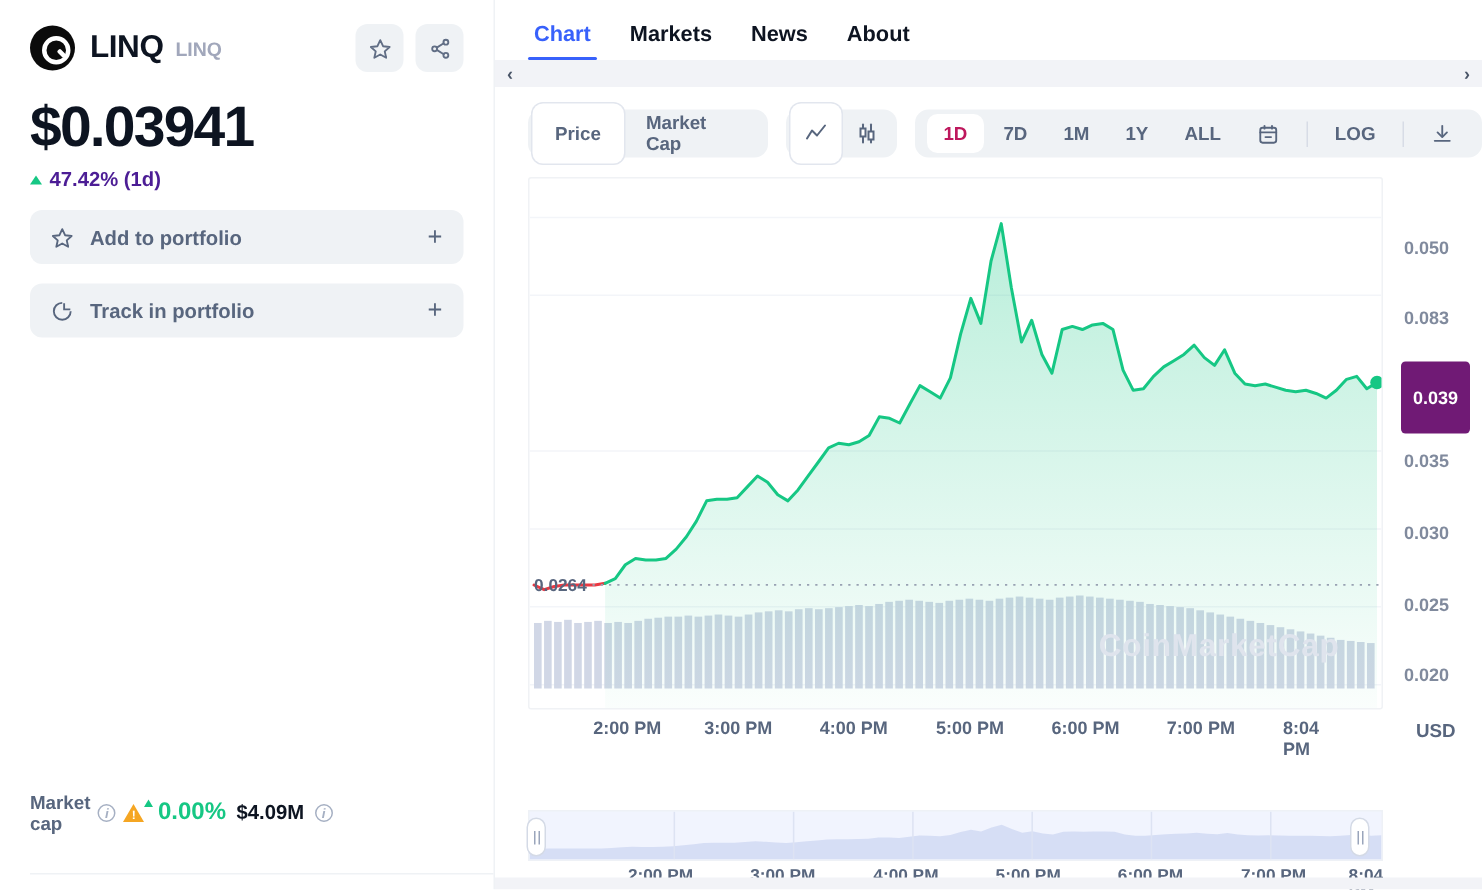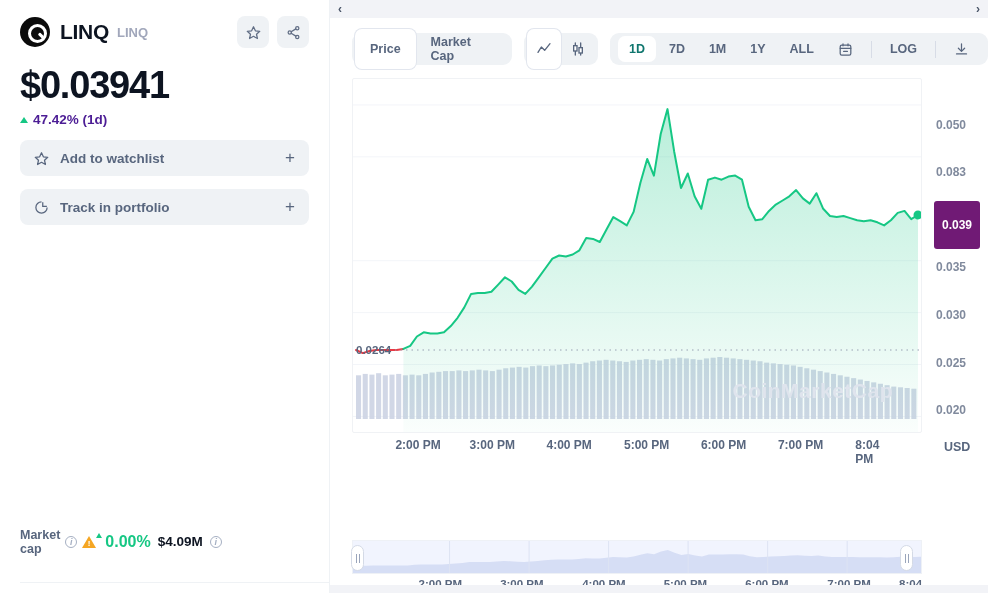--- a/index.html
+++ b/index.html
@@ -106,21 +106,21 @@
     padding: 0 15px; cursor: pointer;
   }
   .seg-item.active { background: #fff; color: #58667e; box-shadow: 0 0 0 1px #e2e6ee; }
   .seg-ico { width: 34px; padding: 0; }
   .seg-ico.active { background: #fff; box-shadow: 0 0 0 1px #e2e6ee; }
   .range { background: #eff2f5; border-radius: 9px; height: 32px; display: flex;
     align-items: center; padding: 3px 8px; gap: 2px; }
   .r-item { height: 26px; display: flex; align-items: center; justify-content: center;
     font-size: 12.5px; font-weight: 700; color: #58667e; border-radius: 7px;
     padding: 0 11px; cursor: pointer; }
-  .r-item.active { background: #fff; color: #0f766e; }
+  .r-item.active { background: #fff; color: #be185d; }
   .vsep { width: 1px; height: 17px; background: #d7dce6; margin: 0 5px; }
 
   
   .chart-wrap { position: relative; margin: 12px 0 0 22px; width: 620px; height: 400px; }
   .plot { position: absolute; left: 0; top: 0; width: 570px; height: 355px;
     border: 1px solid #f0f2f5; border-radius: 2px; background: #fff; }
   .yaxis { position: absolute; left: 578px; top: 0; width: 60px; height: 355px; }
   .ytick { position: absolute; left: 6px; font-size: 12px; font-weight: 600; color: #808a9d;
     transform: translateY(-50%); }
   .ybadge { position: absolute; left: 4px; background: #701a75; color: #fff;
@@ -180,21 +180,21 @@
     <div class="price">$0.03941</div>
     <div class="change">
       <span class="caret-up"></span>
       <span>47.42% (1d)</span>
     </div>
 
     <div class="pill-btn">
       <svg width="15" height="15" viewBox="0 0 24 24" fill="none" stroke="#58667e" stroke-width="2" stroke-linejoin="round">
           <polygon points="12,2.8 15,9.3 22,10.1 16.8,14.8 18.3,21.6 12,18.1 5.7,21.6 7.2,14.8 2,10.1 9,9.3"></polygon>
         </svg>
-      <span class="lbl">Add to watchlist</span>
+      <span class="lbl">Add to portfolio</span>
       <span class="plus">+</span>
     </div>
 
     <div class="pill-btn">
       <svg width="15" height="15" viewBox="0 0 24 24" fill="none" stroke="#58667e" stroke-width="2">
           <path d="M12 3a9 9 0 1 0 9 9"></path>
           <path d="M14 3.4V10h6.6"></path>
         </svg>
       <span class="lbl">Track in portfolio</span>
       <span class="plus">+</span>
@@ -217,20 +217,26 @@
           <span class="info-i">i</span>
         </span>
       </div>
 
     </div>
     <div class="divider"></div>
   </div>
 
   <div class="right">
 
+    <div class="tabs">
+      <div class="tab active">Chart</div>
+      <div class="tab">Markets</div>
+      <div class="tab">News</div>
+      <div class="tab">About</div>
+    </div>
     <div class="tab-scroll">
       <span class="arrow-l">‹</span>
       <span class="arrow-r">›</span>
     </div>
 
     <div class="toolbar">
       <div class="seg">
         <div class="seg-item active">Price</div>
         <div class="seg-item">Market Cap</div>
       </div>

